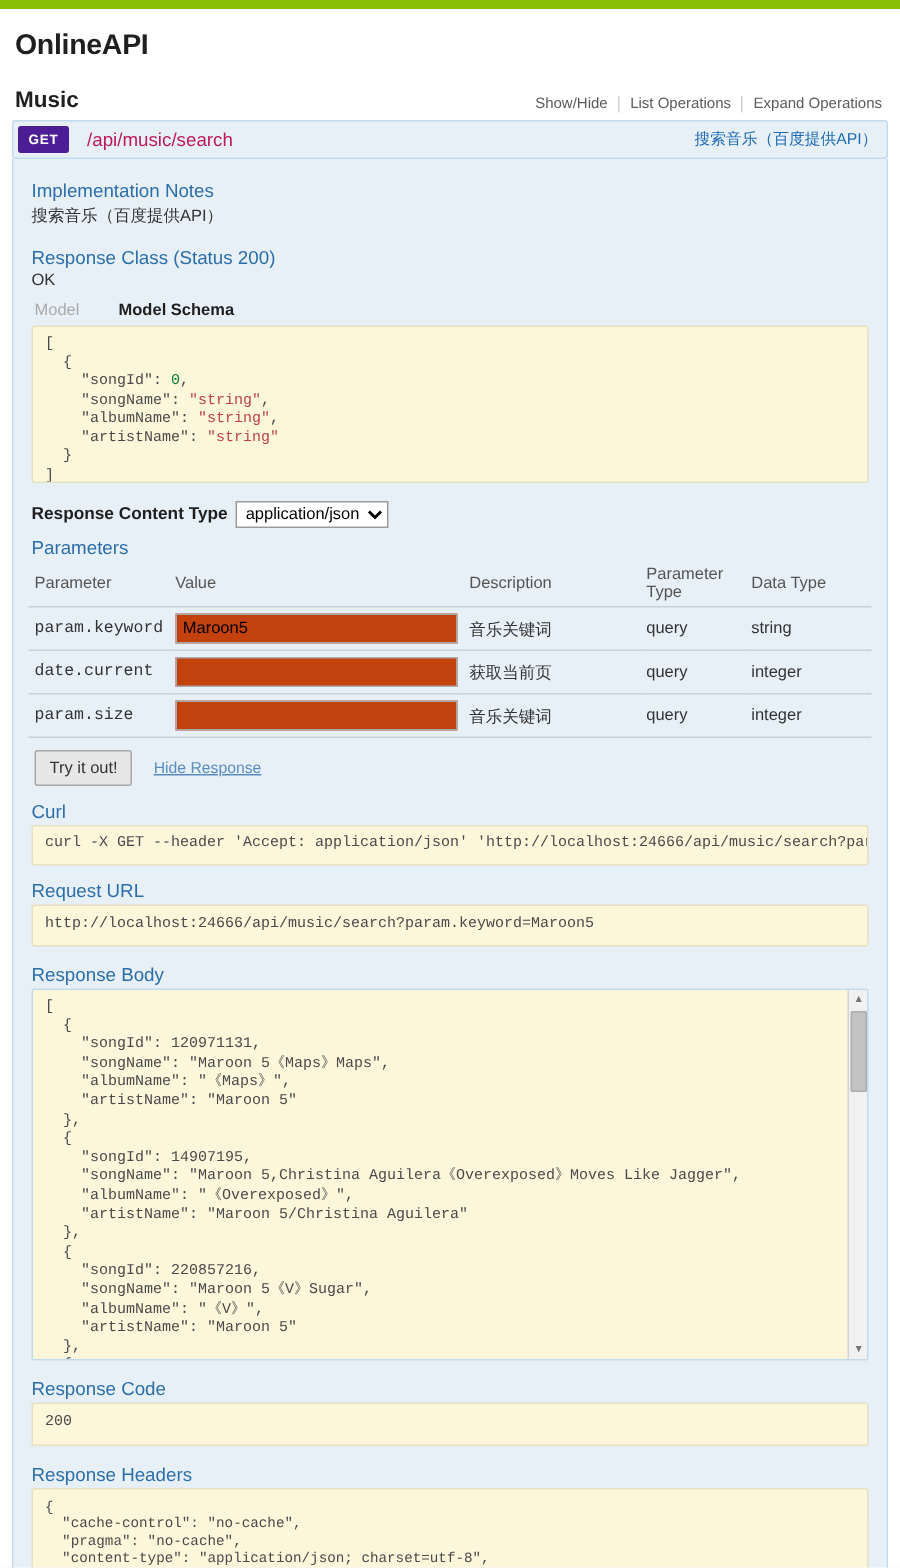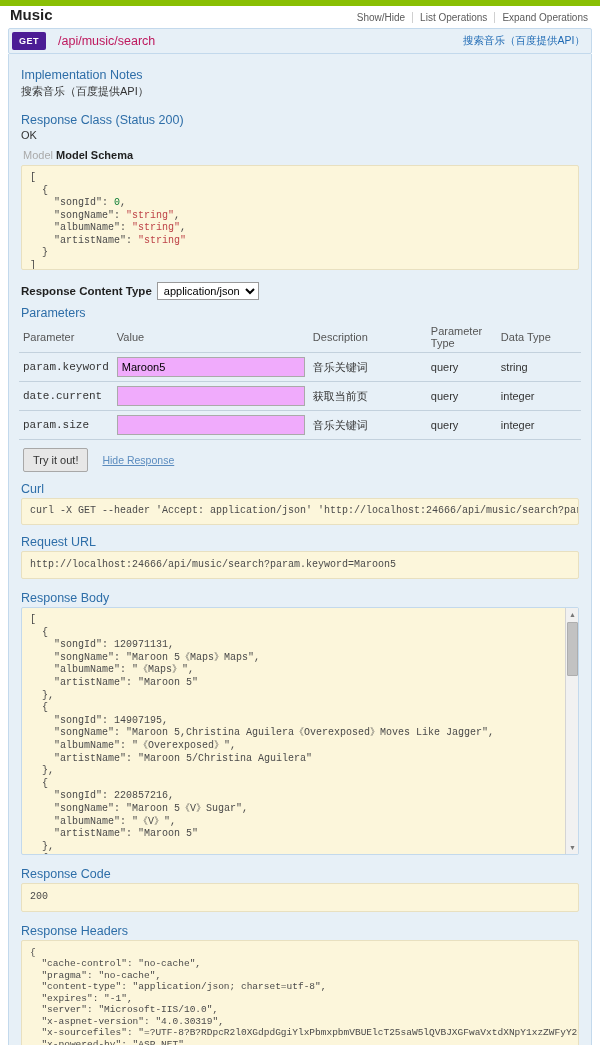--- a/index.html
+++ b/index.html
@@ -46,21 +46,21 @@
   .op-body {
     background: #e7f0f7; border: 1px solid #c3d9ec; border-top: none;
     padding: 8px 10px 10px 10px;
   }
   .sec-title {
     color: #2e6ea8; font-size: 12.5px; margin: 6px 0 2px 2px;
   }
   .sec-sub { font-size: 11px; color: #333; margin: 0 0 2px 2px; }
 
   .tabs { margin: 8px 0 4px 4px; font-size: 11px; }
-  .tabs .tab { color: #aaa; margin-right: 0; }
+  .tabs .tab { color: #aaa; margin-right: 23px; }
   .tabs .tab.active { color: #1f1f1f; font-weight: bold; }
 
   .codebox {
     background: #fcf6db; border: 1px solid #e8e0c0;
     font-family: "Liberation Mono", monospace; font-size: 10px;
     line-height: 12.5px; color: #4a4a4a; padding: 6px 8px;
     white-space: pre; overflow: hidden; border-radius: 2px;
   }
   .codebox .num { color: #0a7d33; }
   .codebox .str { color: #bd4247; }
@@ -84,21 +84,21 @@
   table.params td {
     font-size: 11px; color: #333; padding: 4px 4px;
     border-bottom: 1px solid #c3d1dd; vertical-align: middle;
   }
   td.pname { font-family: "Liberation Mono", monospace; font-size: 10.5px; width: 78px; }
   td.pval { width: 196px; }
   td.pdesc { width: 118px; }
   td.ptype { width: 70px; }
   input.pinput {
     width: 188px; padding: 3px 4px; border: 1px solid #aaa;
-    font-family: "Liberation Sans", sans-serif; font-size: 11px; background: #f0abfc;
+    font-family: "Liberation Sans", sans-serif; font-size: 11px; background: #c2410c;
   }
 
   .submit-row { display: flex; align-items: center; gap: 14px; padding: 8px 4px 4px 4px; }
   button.tryit {
     background: #e7e7e7; border: 1px solid #a8a8a8; border-radius: 2px;
     padding: 5px 9px; font-size: 11px; color: #333; cursor: pointer;
     font-family: "Liberation Sans", sans-serif;
   }
   a.hide-resp { color: #5b8cbf; font-size: 10.5px; text-decoration: underline; }
 
@@ -129,20 +129,21 @@
   .inlinebox { margin: 0 2px; }
   .hdrbox { height: 112px; }
 </style>
 </head>
 <body>
 
 <div class="topbar"></div>
 
 <div class="page">
 
+  <div class="api-title">OnlineAPI</div>
 
   <div class="resource-head">
     <div class="resource-name">Music</div>
     <div class="resource-links">
       <a href="#">Show/Hide</a>
       <a href="#">List Operations</a>
       <a href="#">Expand Operations</a>
     </div>
   </div>
 

